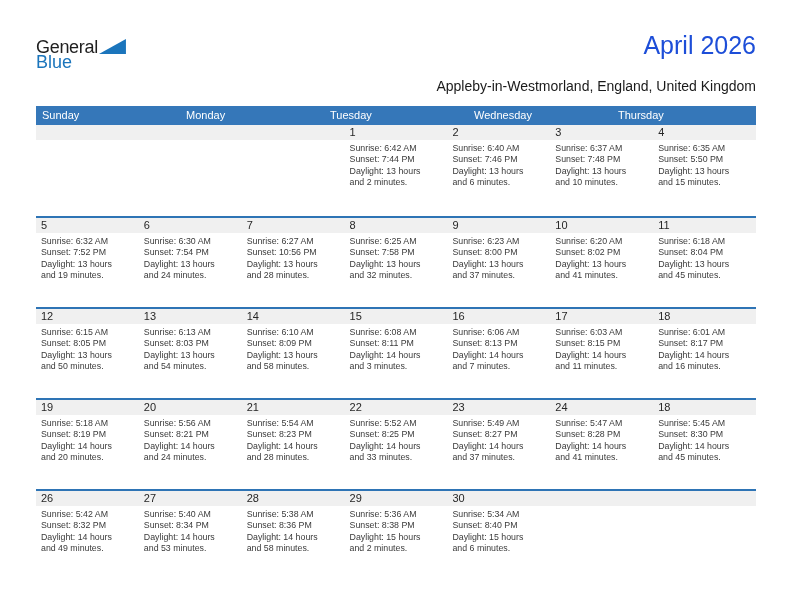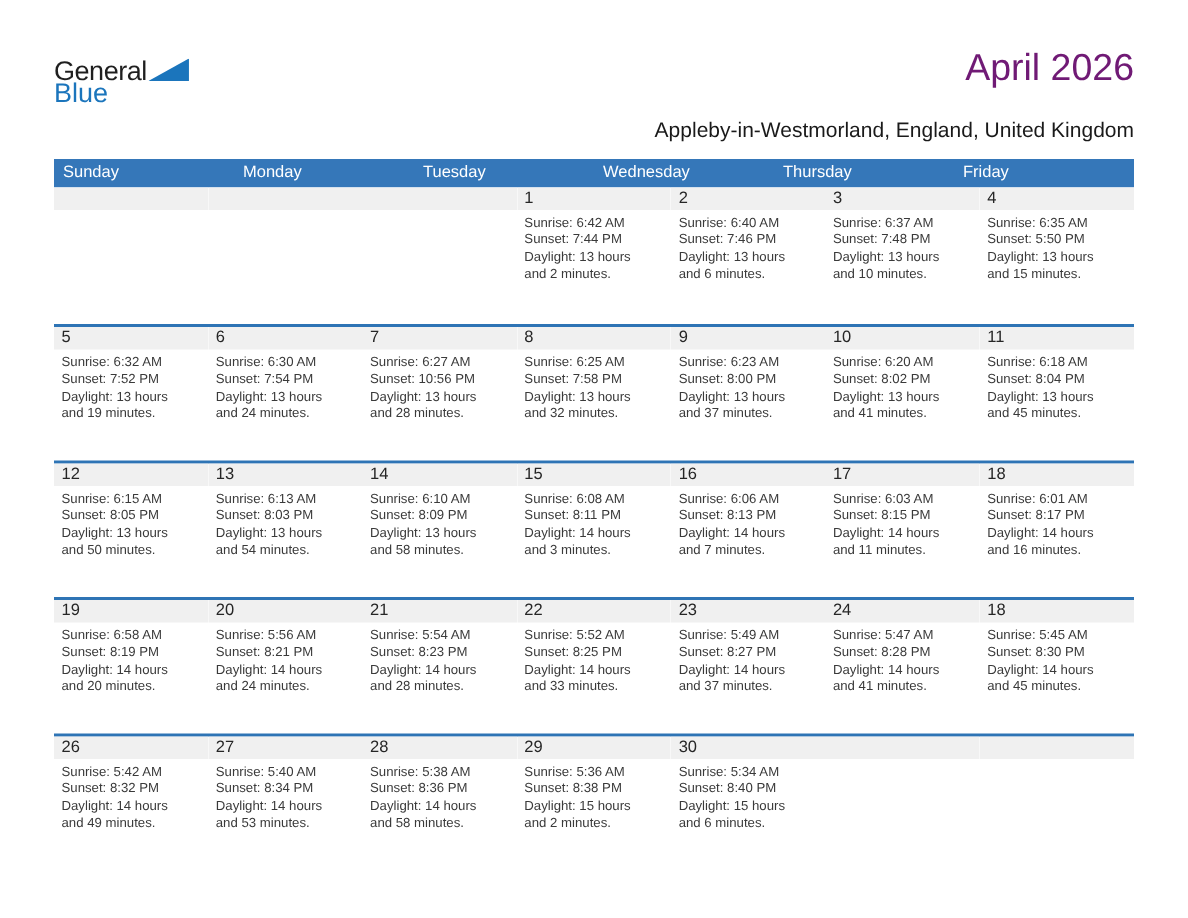--- a/index.html
+++ b/index.html
@@ -24,31 +24,31 @@
     width: 27px; height: 15px;
     background: var(--logo-blue, #1B75BC);
     clip-path: polygon(100% 0, 100% 100%, 0 100%);
     margin-left: 1px; margin-bottom: 2px;
   }
   .logo-word2 { font-size: 18px; font-weight: 500; color: var(--logo-blue, #1B75BC); margin-top: -3px; }
 
   
   .month-title {
     position: absolute; right: 36px; top: 31px;
-    font-size: 25px; color: #701a75; text-align: right;
+    font-size: 25px; color: #1d4ed8; text-align: right;
   }
   .location-subtitle {
     position: absolute; right: 36px; top: 78px;
     font-size: 14px; color: #1a1a1a; text-align: right;
   }
 
   
   .calendar { position: absolute; left: 36px; top: 106px; width: 720px; }
   .weekday-row {
-    display: grid; grid-template-columns: repeat(6, 1fr);
+    display: grid; grid-template-columns: repeat(5, 1fr);
     background: var(--header-bg, #3577B9);
     height: 19px;
   }
   .weekday { color: #ffffff; font-size: 11px; line-height: 19px; padding-left: 6px; }
 
   .week-row {
     display: grid; grid-template-columns: repeat(7, 1fr);
     height: 91px;
     border-top: 2px solid var(--row-line, #2E74B5);
     background: #ffffff;
@@ -252,21 +252,21 @@
               <div>Sunrise: 6:01 AM</div>
               <div>Sunset: 8:17 PM</div>
               <div>Daylight: 14 hours<br>and 16 minutes.</div>
             </div>
           </div>
         </div>
         <div class="week-row">
           <div class="day-cell">
             <div class="day-num">19</div>
             <div class="day-info">
-              <div>Sunrise: 6:58 AM</div>
+              <div>Sunrise: 5:18 AM</div>
               <div>Sunset: 8:19 PM</div>
               <div>Daylight: 14 hours<br>and 20 minutes.</div>
             </div>
           </div>
           <div class="day-cell">
             <div class="day-num">20</div>
             <div class="day-info">
               <div>Sunrise: 5:56 AM</div>
               <div>Sunset: 8:21 PM</div>
               <div>Daylight: 14 hours<br>and 24 minutes.</div>

